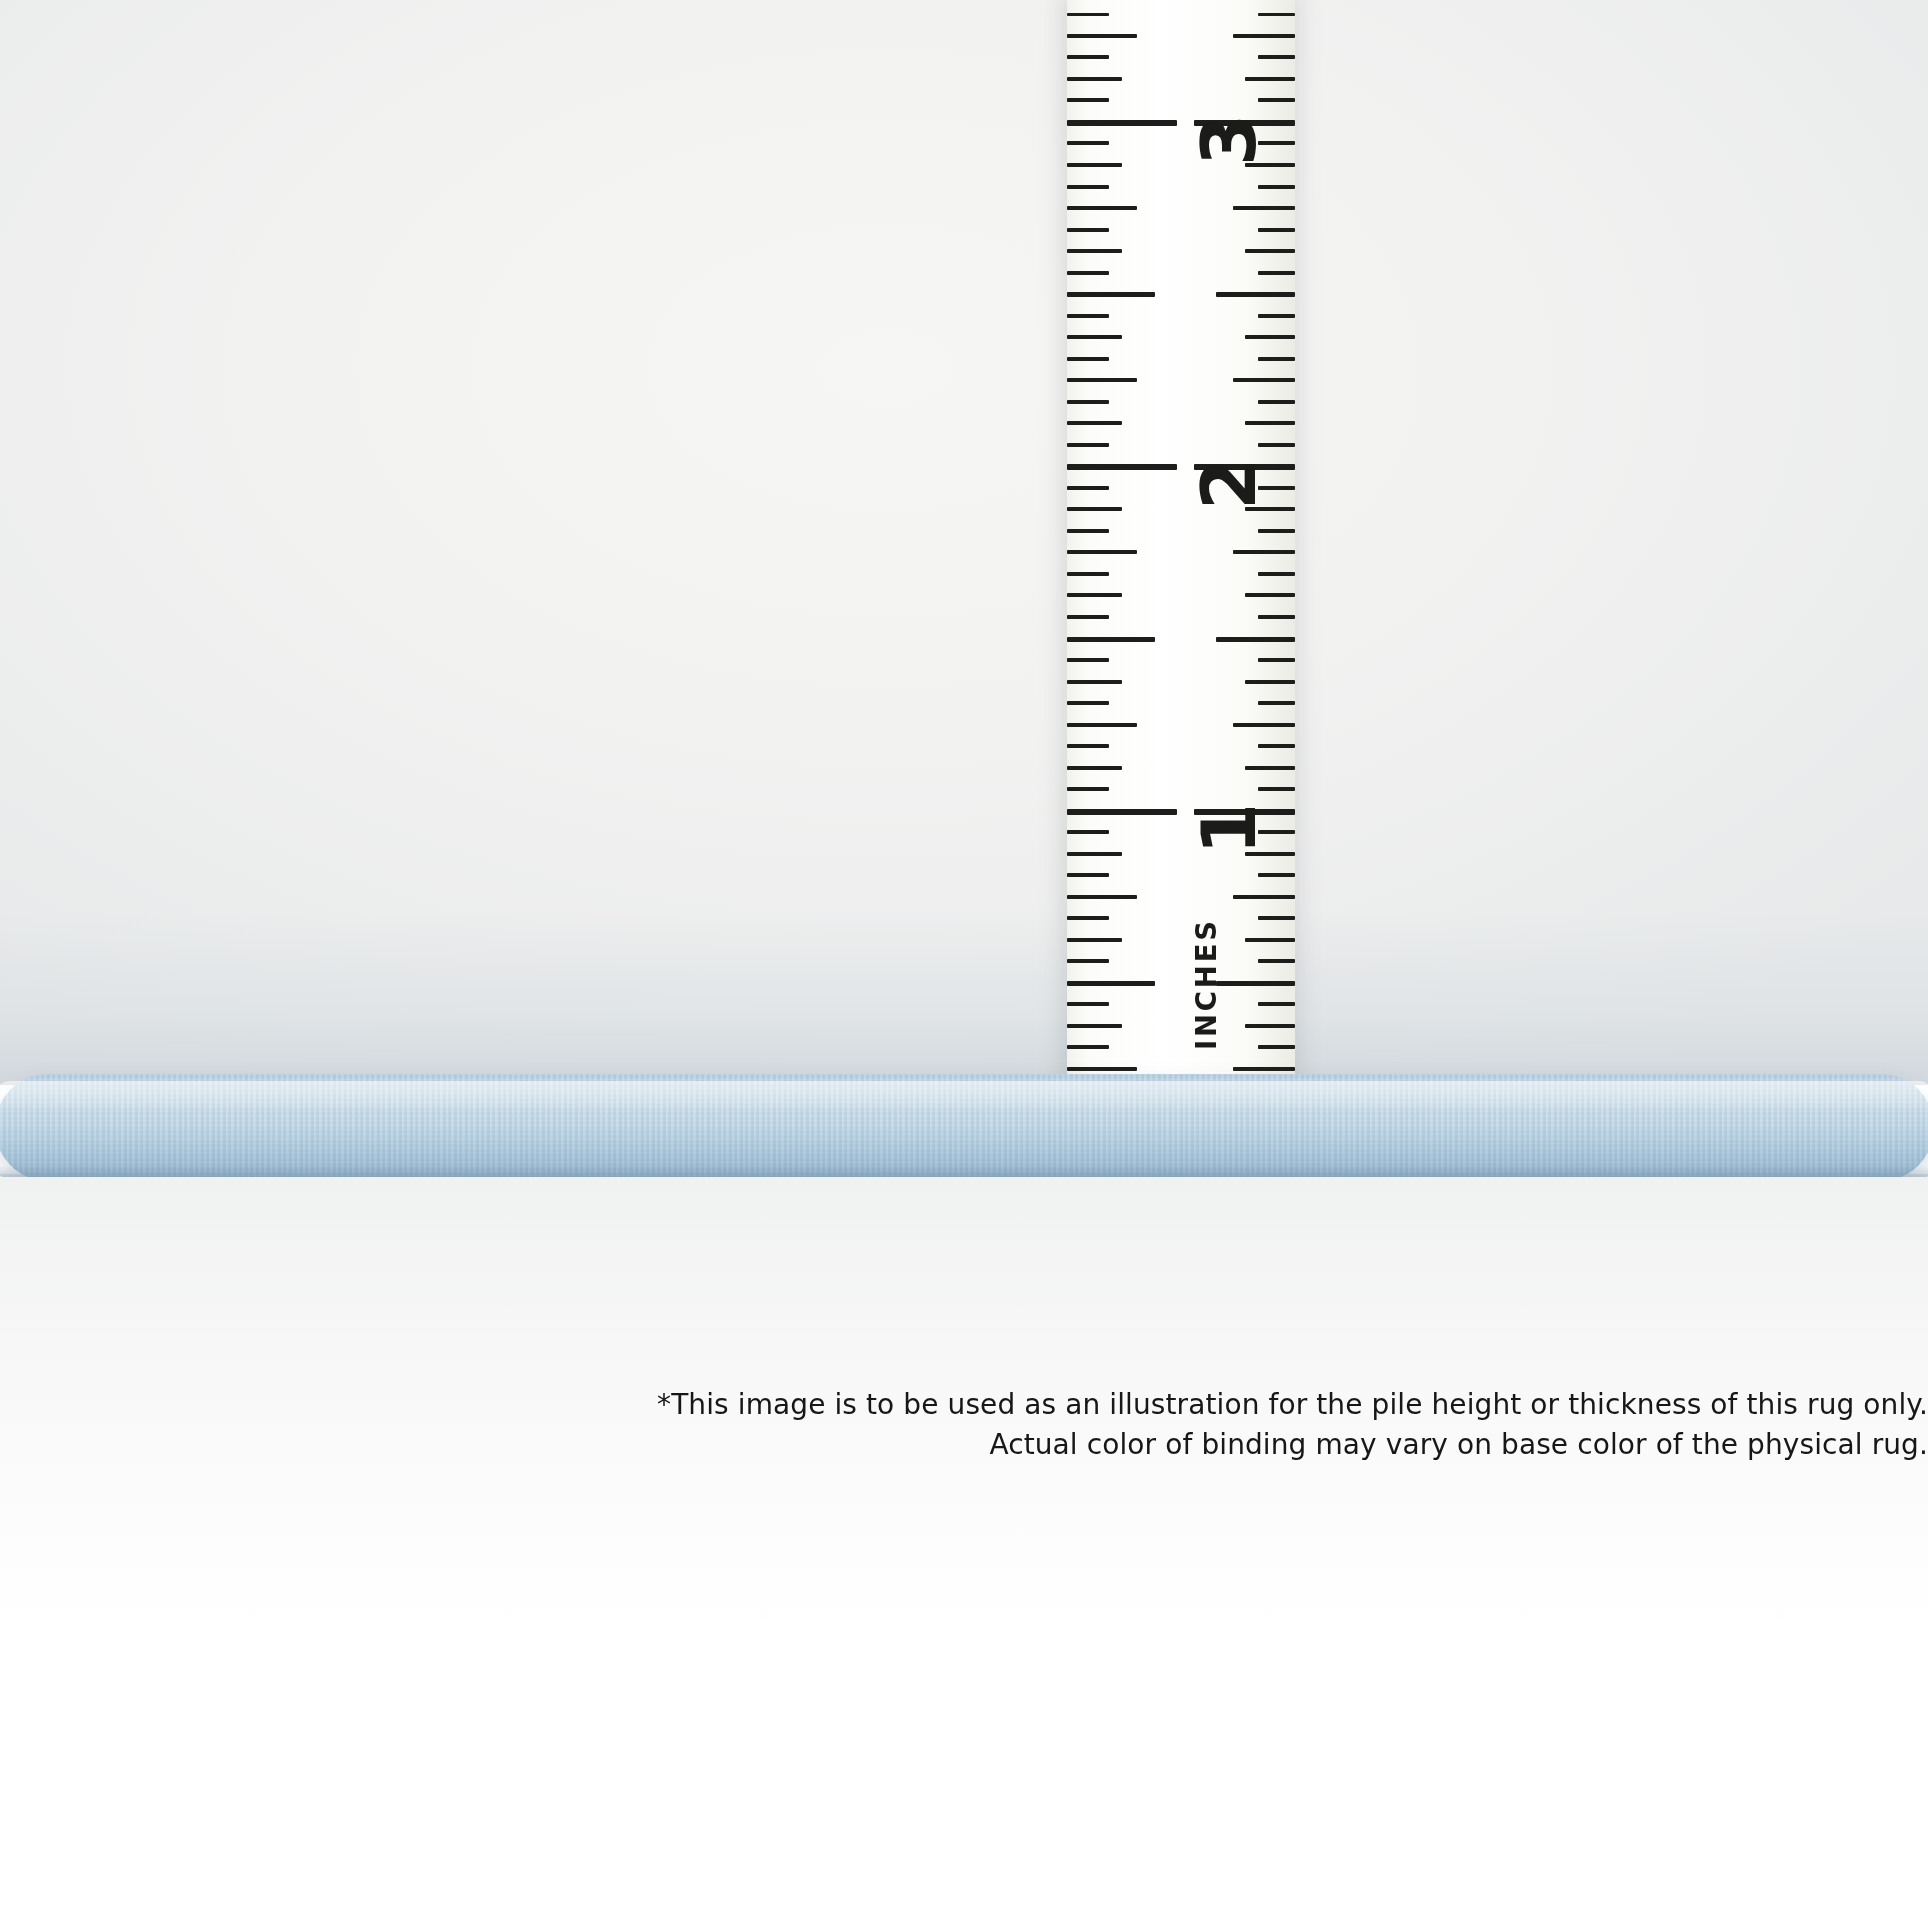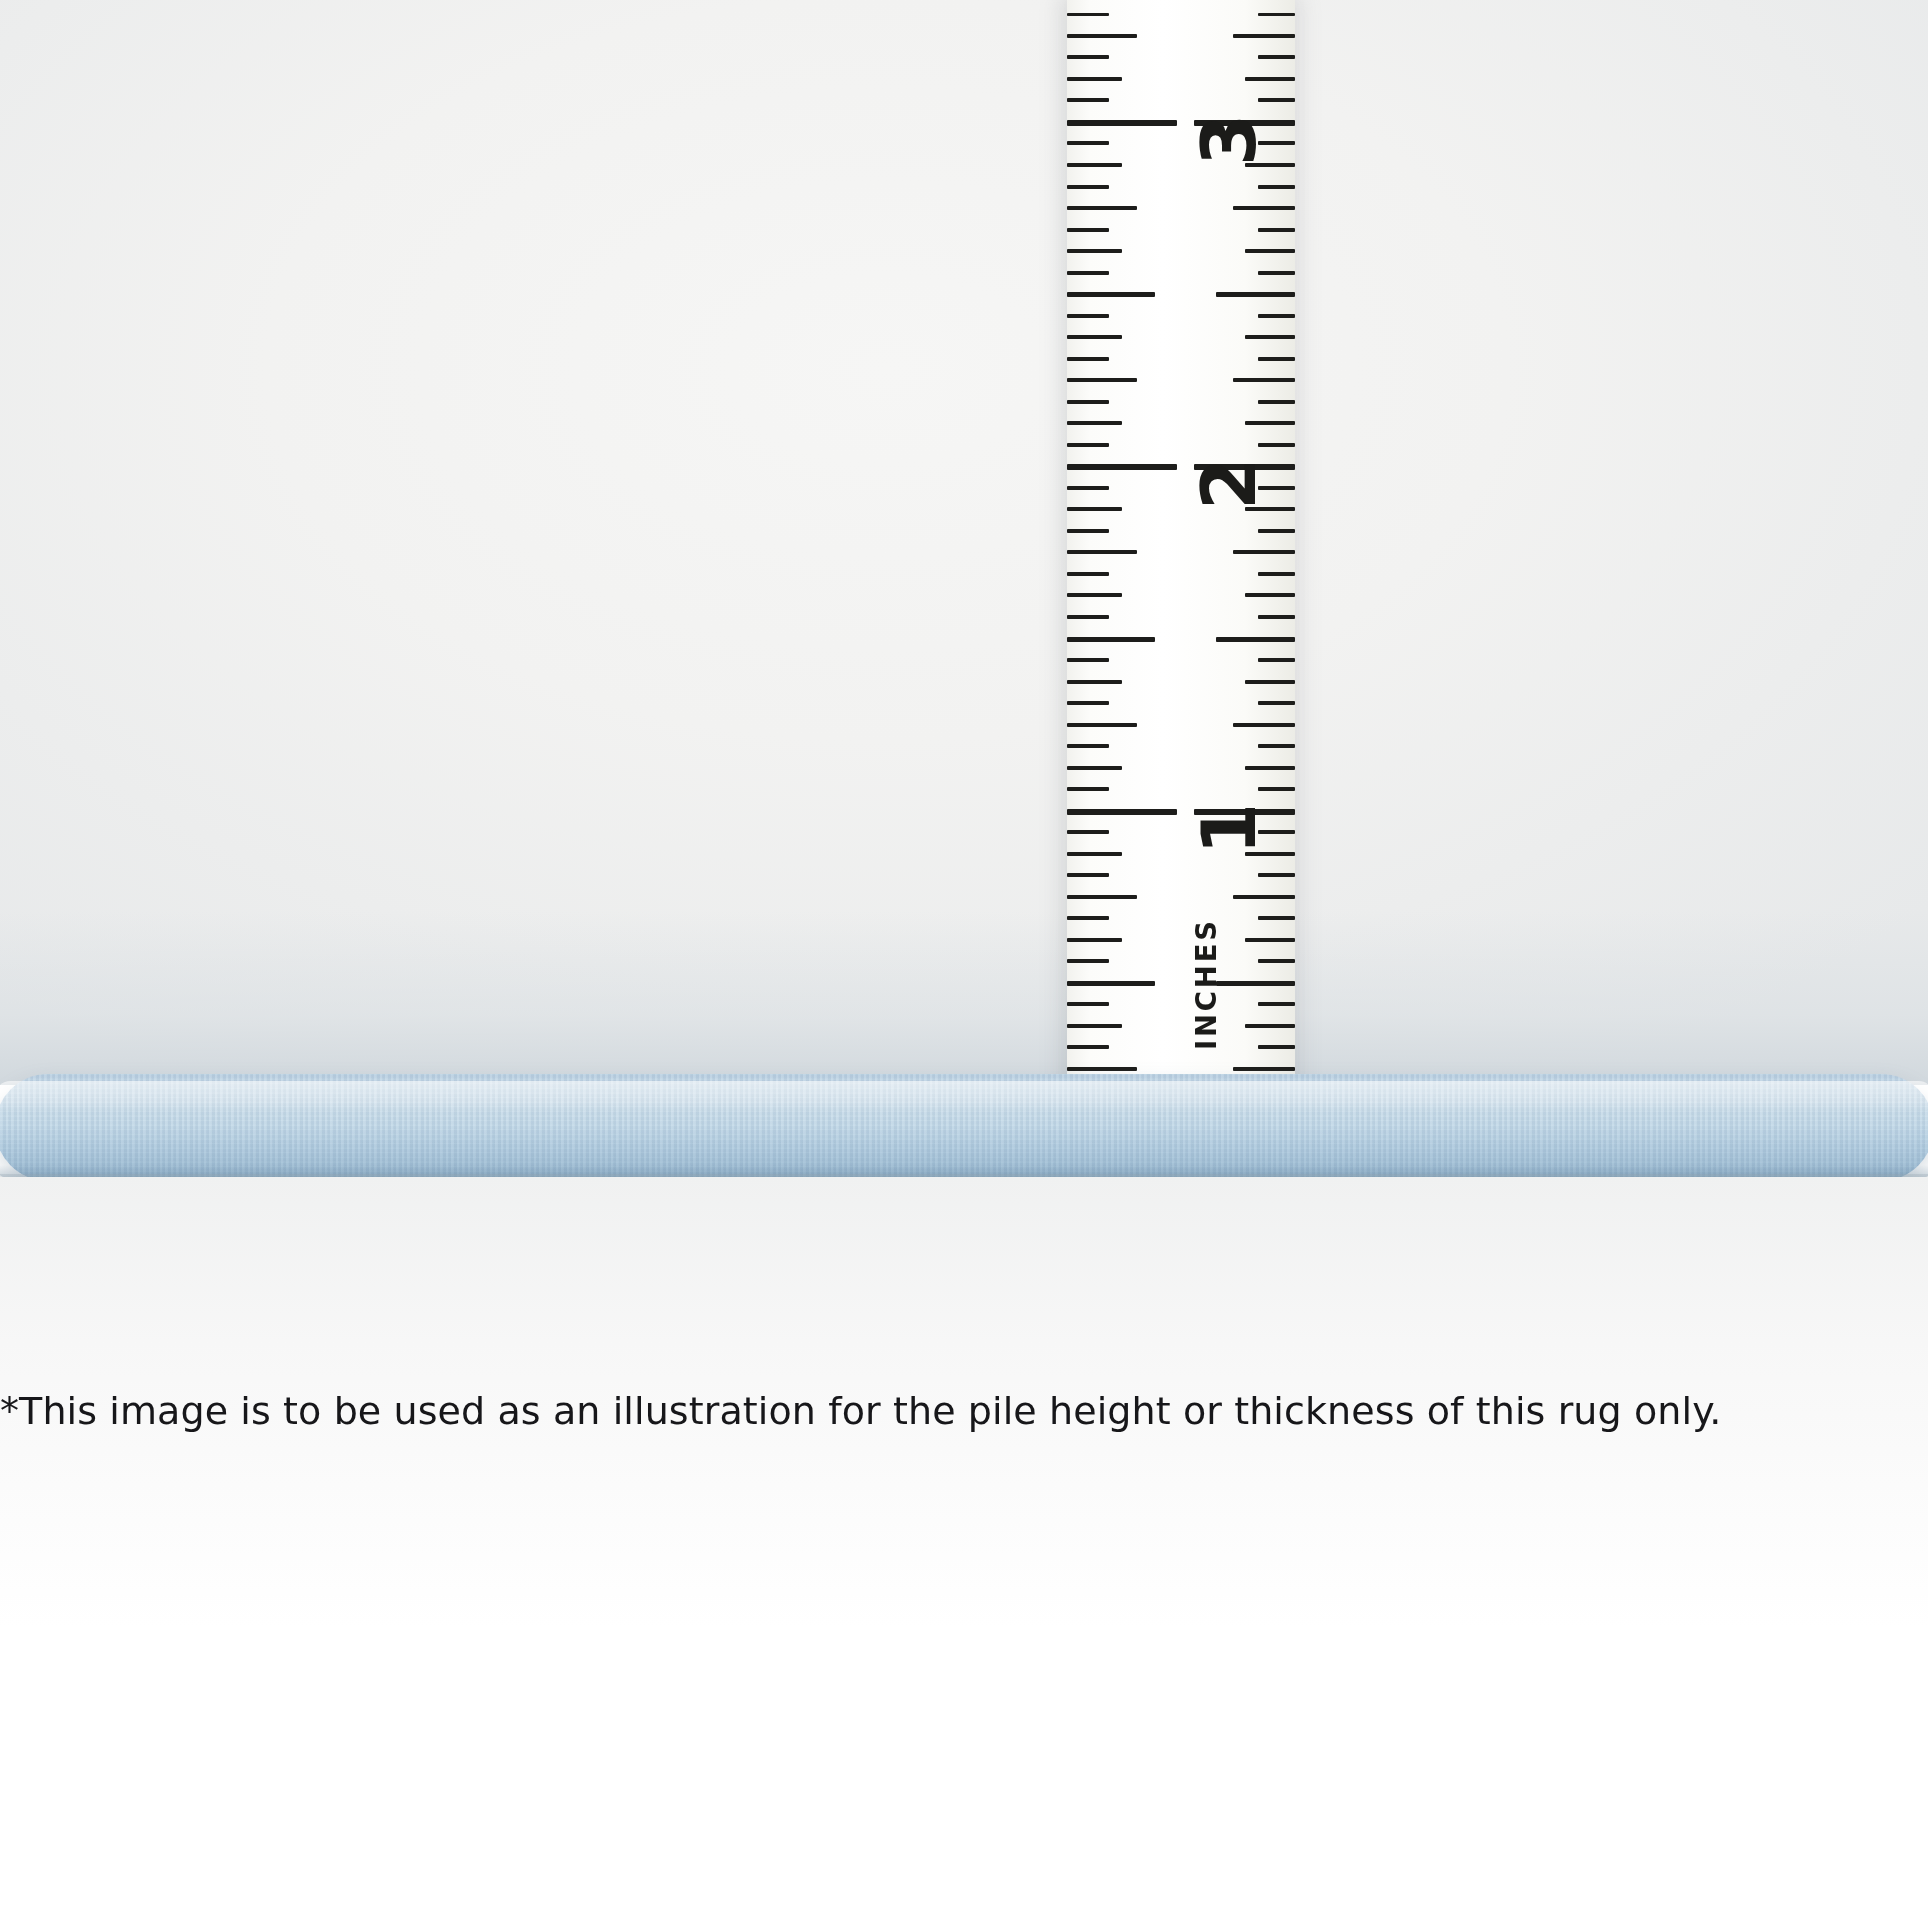--- a/index.html
+++ b/index.html
@@ -211,23 +211,23 @@
     background: rgba(255,255,255,0.45);
     filter: blur(2.8px);
   }
 
   
   .caption {
     position: absolute;
     left: 0;
     top: 1385px;
     width: 1928px;
-    text-align: left;
+    text-align: right;
     font-family: "DejaVu Sans", sans-serif;
-    font-size: 38px;
+    font-size: 28px;
     line-height: 1.42;
     color: #17171a;
     letter-spacing: 0.1px;
   }
   .caption .line { display: block; }
 </style>
 </head>
 <body>
 
 <div class="stage">
@@ -362,16 +362,17 @@
     <div class="sheen"></div>
     <div class="shadowline"></div>
   </div>
 
   <div class="contact-shadow"></div>
 
   <div class="floor"></div>
 
   <div class="caption">
     <span class="line">*This image is to be used as an illustration for the pile height or thickness of this rug only.</span>
+    <span class="line">Actual color of binding may vary on base color of the physical rug.</span>
   </div>
 
 </div>
 
 
 </body></html>

